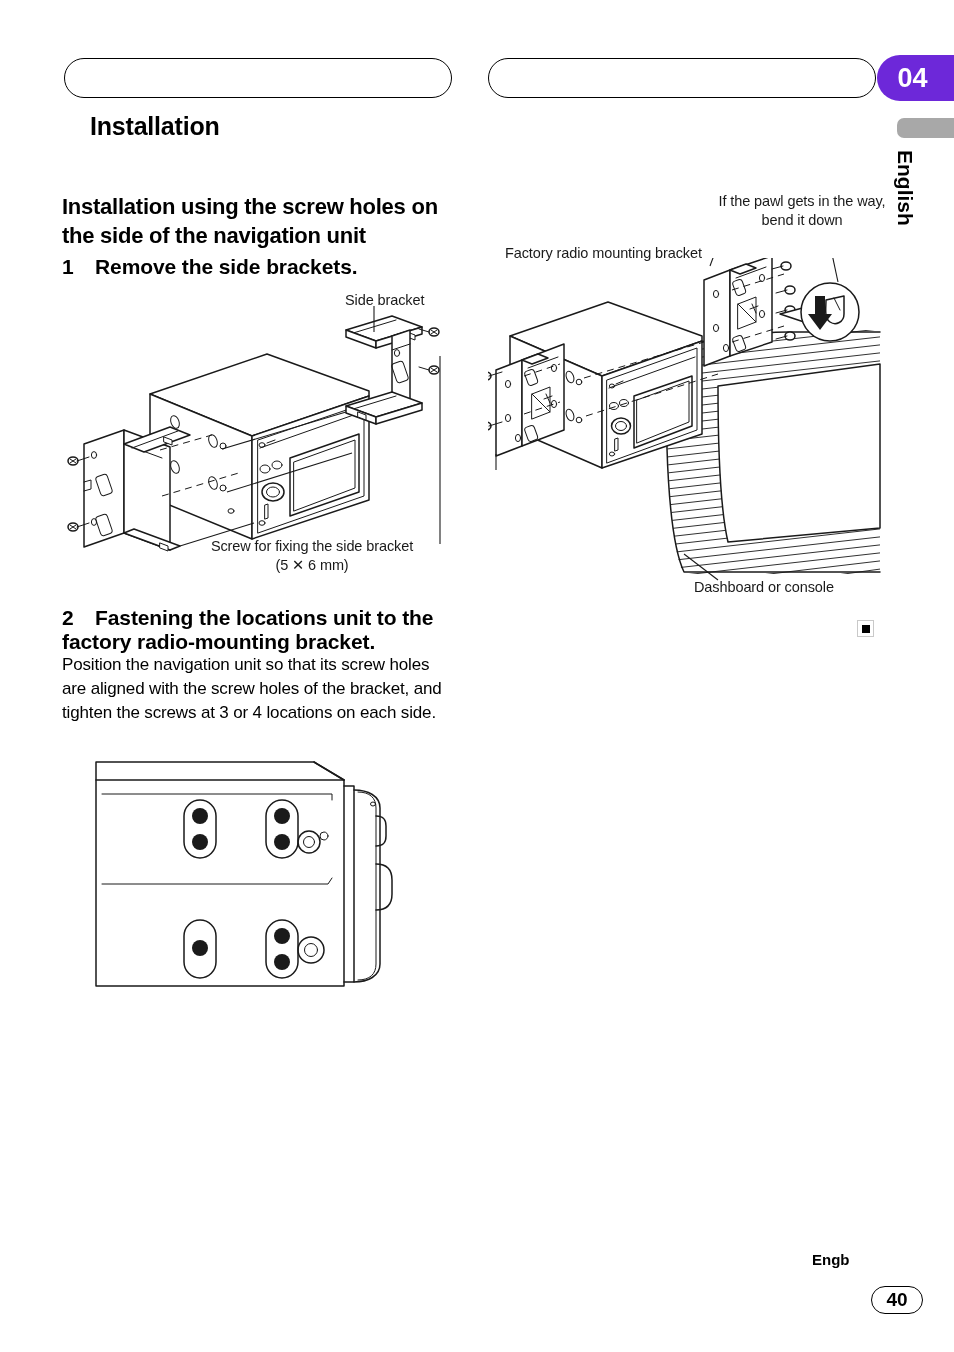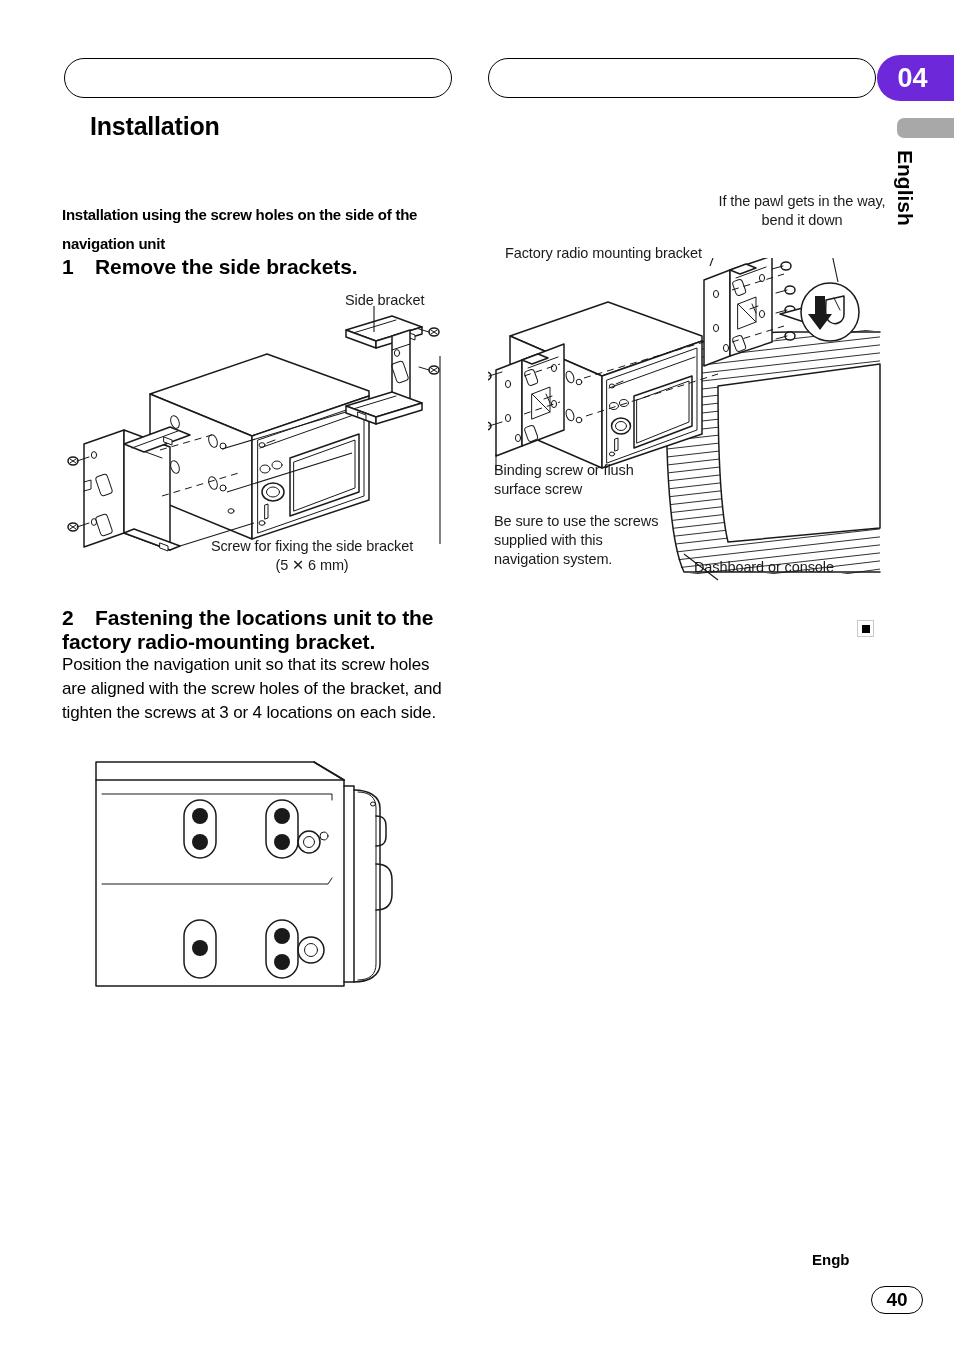--- a/index.html
+++ b/index.html
@@ -86,23 +86,23 @@
     font-weight: bold;
     writing-mode: vertical-rl;
     text-orientation: mixed;
     letter-spacing: 0px;
   }
 
   
   .h2 {
     position: absolute;
     left: 62px;
-    top: 200px;
+    top: 192px;
     width: 390px;
-    font-size: 15px;
+    font-size: 22px;
     font-weight: bold;
     line-height: 29px;
     letter-spacing: -0.25px;
   }
   .step-line {
     position: absolute;
     font-size: 21px;
     font-weight: bold;
     line-height: 24px;
     letter-spacing: -0.1px;
@@ -132,21 +132,21 @@
   }
   .fig-label.center { text-align: center; }
 
   #lbl-side-bracket    { left: 345px; top: 291px; }
   #lbl-screw-fixing    { left: 187px; top: 537px; width: 250px; }
 
   #lbl-pawl            { left: 712px; top: 192px; width: 180px; text-align: center; }
   #lbl-factory-bracket { left: 505px; top: 244px; }
   #lbl-binding         { left: 494px; top: 461px; width: 190px; }
   #lbl-besure          { left: 494px; top: 512px; width: 165px; }
-  #lbl-dashboard       { left: 694px; top: 558px; }
+  #lbl-dashboard       { left: 694px; top: 578px; }
 
   .end-mark {
     position: absolute;
     left: 857px;
     top: 620px;
     width: 17px;
     height: 17px;
     border: 1.5px solid #c9c9c9;
     box-sizing: border-box;
     display: flex;
@@ -505,22 +505,20 @@
 
       <path class="lead" d="M248 -62 L222 8"></path>
       <path class="lead" d="M332 -60 L350 24"></path>
       <path class="lead" d="M8 196 L8 212"></path>
       <path class="lead" d="M230 322 L196 296"></path>
     </svg>
   </div>
 
   <div class="fig-label" id="lbl-pawl">If the pawl gets in the way, bend it down</div>
   <div class="fig-label" id="lbl-factory-bracket">Factory radio mounting bracket</div>
-  <div class="fig-label" id="lbl-binding">Binding screw or flush surface screw</div>
-  <div class="fig-label" id="lbl-besure">Be sure to use the screws supplied with this navigation system.</div>
   <div class="fig-label" id="lbl-dashboard">Dashboard or console</div>
 
   <div class="end-mark">
       <i></i>
     </div>
 
   <div class="figure" id="fig-side-holes">
     <svg width="346" height="250" viewBox="0 0 346 250">
 
       <g>

